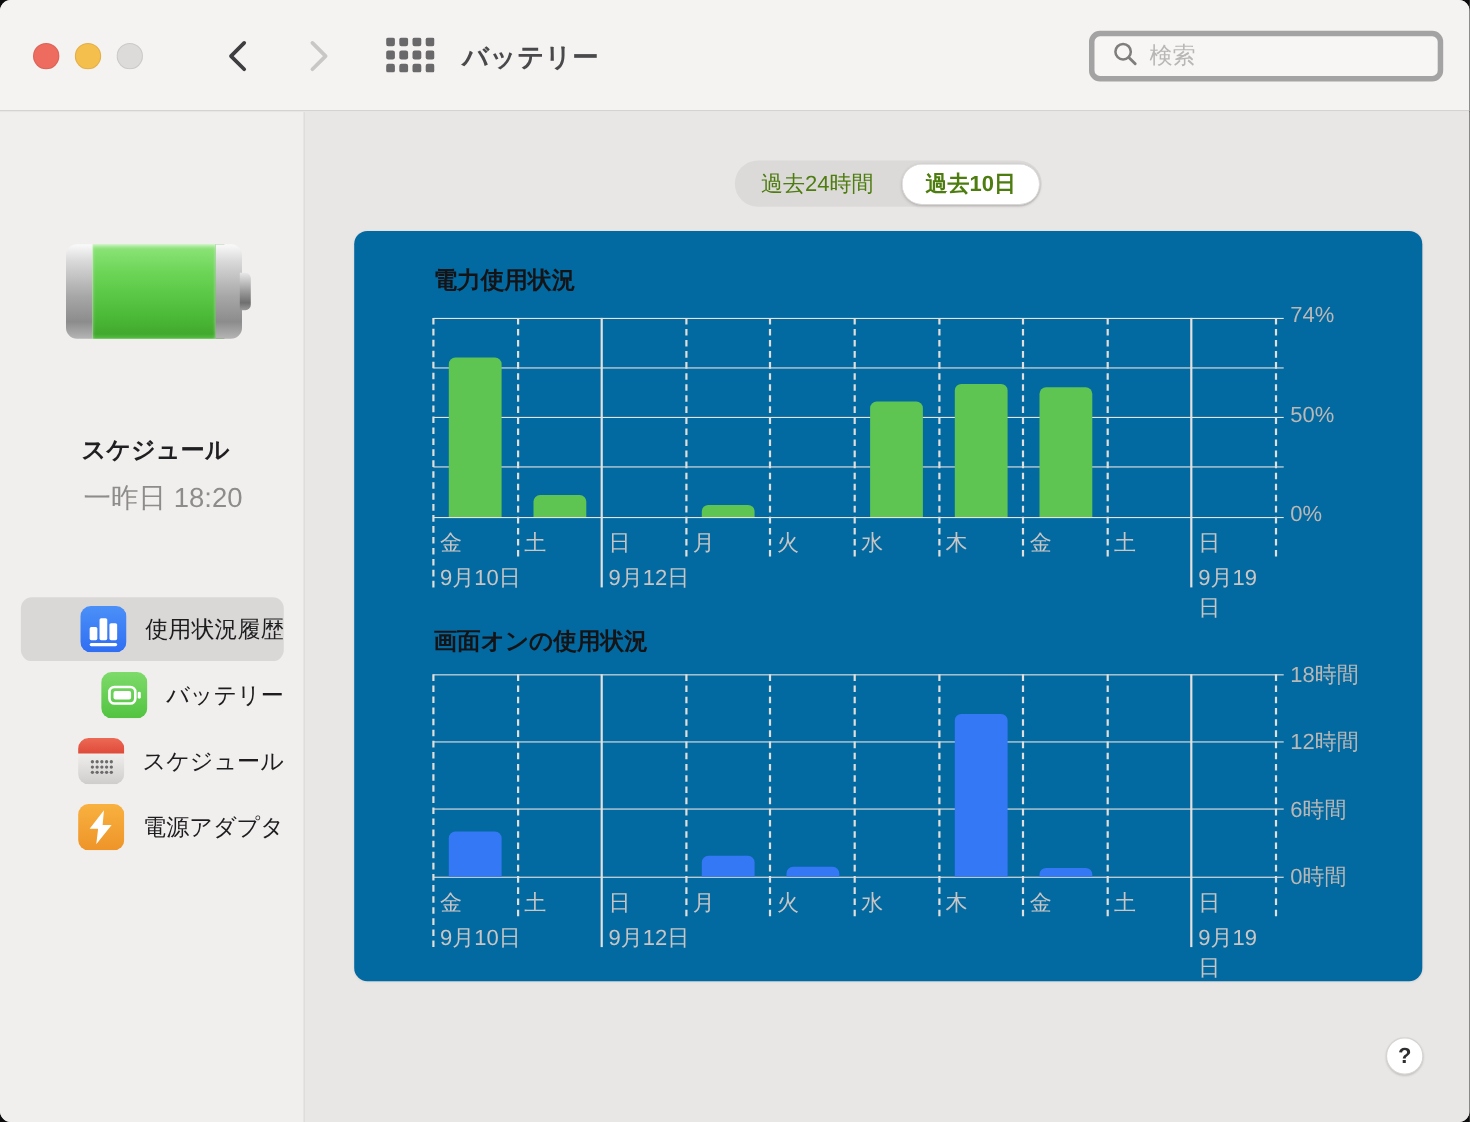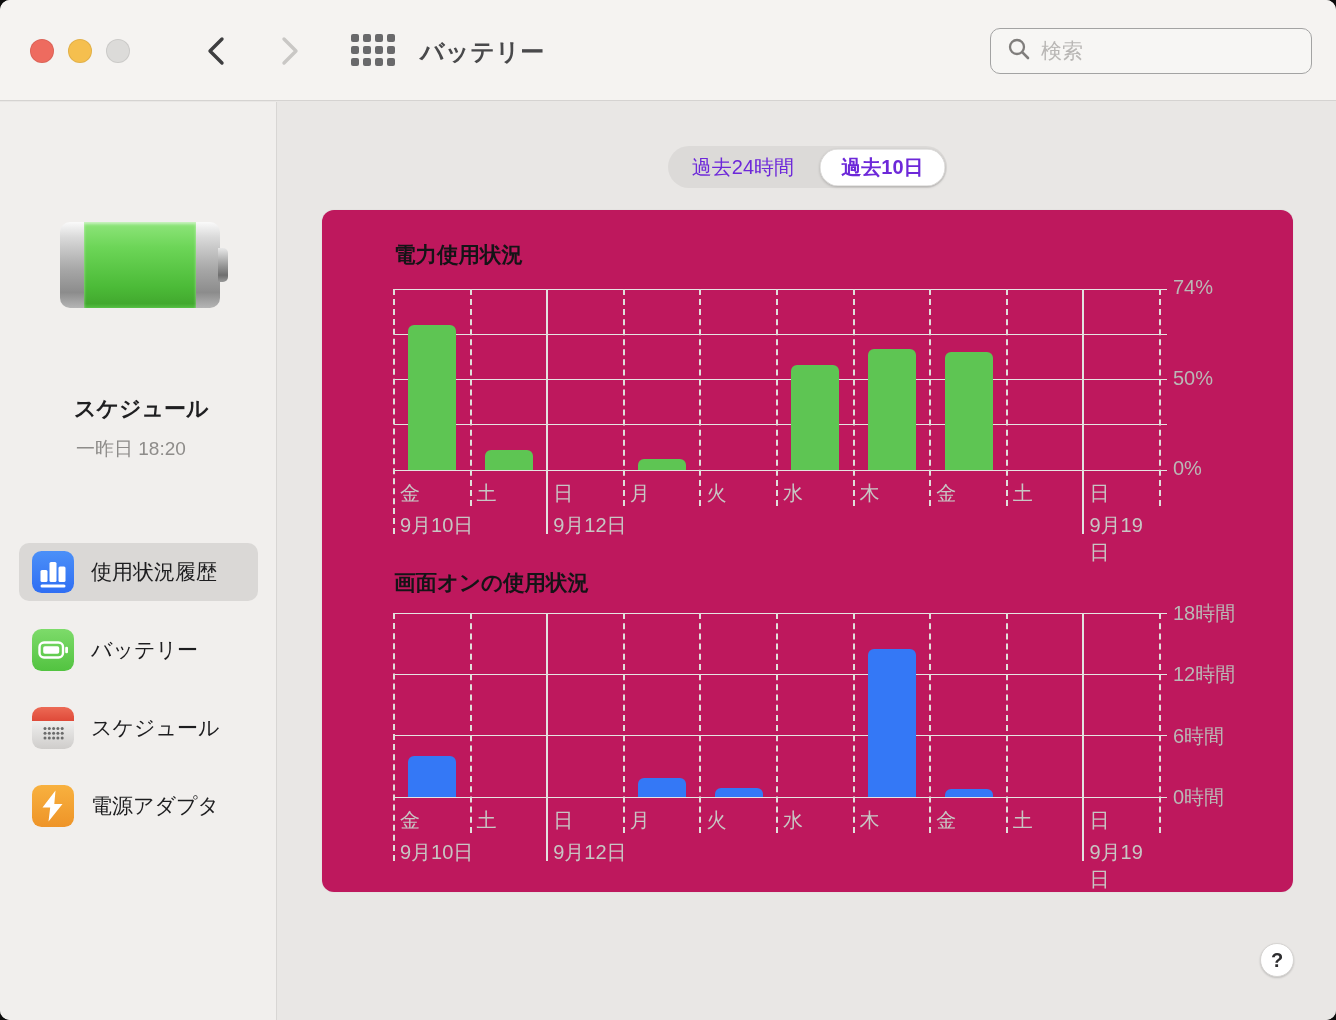--- a/index.html
+++ b/index.html
@@ -23,21 +23,21 @@
   .navbtn { position:absolute; top:35px; width:32px; height:32px; background:none; border:none; cursor:default; }
   #back-btn { left:200px; }
   #fwd-btn  { left:274px; }
   #grid-btn { position:absolute; left:350px; top:33px; width:46px; height:36px; background:none; border:none; }
   #toolbar-title {
     position:absolute; left:420px; top:36px; font-size:24px; font-weight:700;
     color:#49494b; letter-spacing:0.5px;
   }
   #search-box {
     position:absolute; right:24px; top:28px; width:322px; height:46px;
-    background:#f7f6f4; border:1px solid #a3a3a3; border-radius:10px;
+    background:#f7f6f4; border:5px solid #a3a3a3; border-radius:10px;
     display:flex; align-items:center; padding:0 12px;
   }
   #search-box svg { flex:0 0 auto; margin-left:4px; }
   #search-input {
     flex:1; border:none; outline:none; background:transparent;
     font-size:21px; color:#333; margin-left:10px;
     font-family:"Liberation Sans","DejaVu Sans",sans-serif;
   }
   #search-input::placeholder { color:#b9b7b5; }
   
@@ -59,48 +59,48 @@
   }
   #battery-art .stripe {
     position:absolute; left:136px; top:0; width:8px; height:86px; background:#2f9b20;
   }
   #battery-art .nub {
     position:absolute; right:0; top:26px; width:10px; height:34px;
     border-radius:0 5px 5px 0;
     background:linear-gradient(180deg,#e8e8e8 0%,#9a9a9a 50%,#6f6f6f 80%,#999 100%);
   }
   #batt-status-title { position:absolute; left:74px; top:292px; font-size:22px; font-weight:700; color:#1f1f21; }
-  #batt-status-time  { position:absolute; left:76px; top:334px; font-size:19px; color:#8e8c8a; }
+  #batt-status-time  { position:absolute; left:76px; top:334px; font-size:25px; color:#8e8c8a; }
   #side-menu { position:absolute; left:19px; top:441px; width:239px; }
   .side-item {
-    display:flex; align-items:center; height:58px; margin-bottom:20px;
-    padding-left:13px; border-radius:10px; cursor:default;
+    display:flex; align-items:center; height:58px; margin-bottom:2px;
+    padding-left:13px; border-radius:10px; cursor:default;justify-content:flex-end;
   }
   .side-item.selected { background:#dad8d6; }
   .side-item .label { margin-left:17px; font-size:21px; color:#1d1d1f; }
   .appicon { width:42px; height:42px; flex:0 0 auto; }
   
   #main { position:absolute; left:278px; top:102px; width:1058px; height:918px; background:#e9e7e5; }
   #segmented {
     position:absolute; left:390px; top:44px; width:279px; height:42px;
     background:#dcdad8; border-radius:21px; display:flex;
   }
   .segment {
     display:flex; align-items:center; justify-content:center;
-    font-size:20px; color:#6d28d9; border:none; background:transparent;
+    font-size:20px; color:#4d7c0f; border:none; background:transparent;
   }
   .segment.first { width:152px; }
   .segment.second { width:127px;font-weight:bold; }
   .segment.selected {
     background:#fff; border-radius:18px; margin:2.5px 2px;
     box-shadow:0 1px 3px rgba(0,0,0,0.22), inset 0 0 0 0.5px #d0cecc;
   }
   #card {
     position:absolute; left:44px; top:108px; width:971px; height:682px;
-    background:#be185d; border-radius:12px; box-shadow:0 0 2px rgba(0,0,0,0.07);
+    background:#0369a1; border-radius:12px; box-shadow:0 0 2px rgba(0,0,0,0.07);
   }
   .chart-title { position:absolute; left:72px; font-size:21.5px; font-weight:700; color:#141416; }
   #chart-title-0 { top:30px; }
   #chart-title-1 { top:358px; }
   .plot { position:absolute; left:72px; width:766px; }
   #plot-0 { top:79px;  height:181px; }
   #plot-1 { top:403px; height:184px; }
   .hgrid { position:absolute; left:0; width:calc(100% + 7px); height:1px; background:#e6e4e2; }
   .vgrid { position:absolute; top:0; width:0; }
   .vgrid.dashed { border-left:2px dashed #e1dfdb; }

